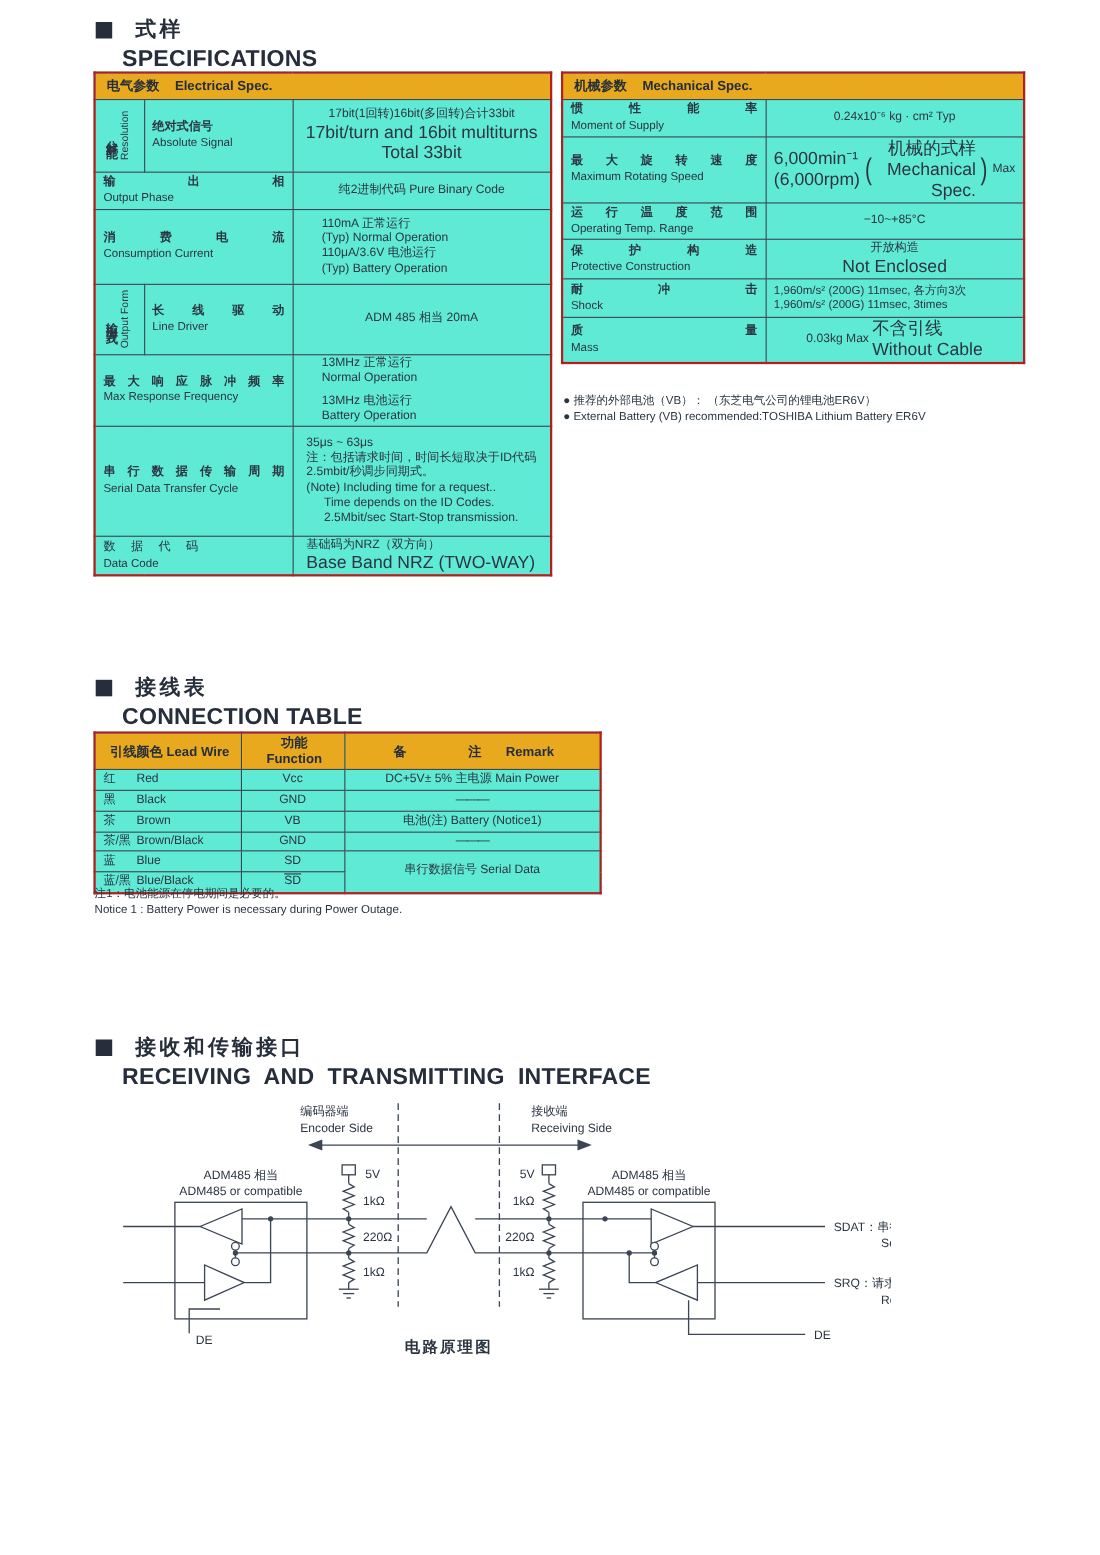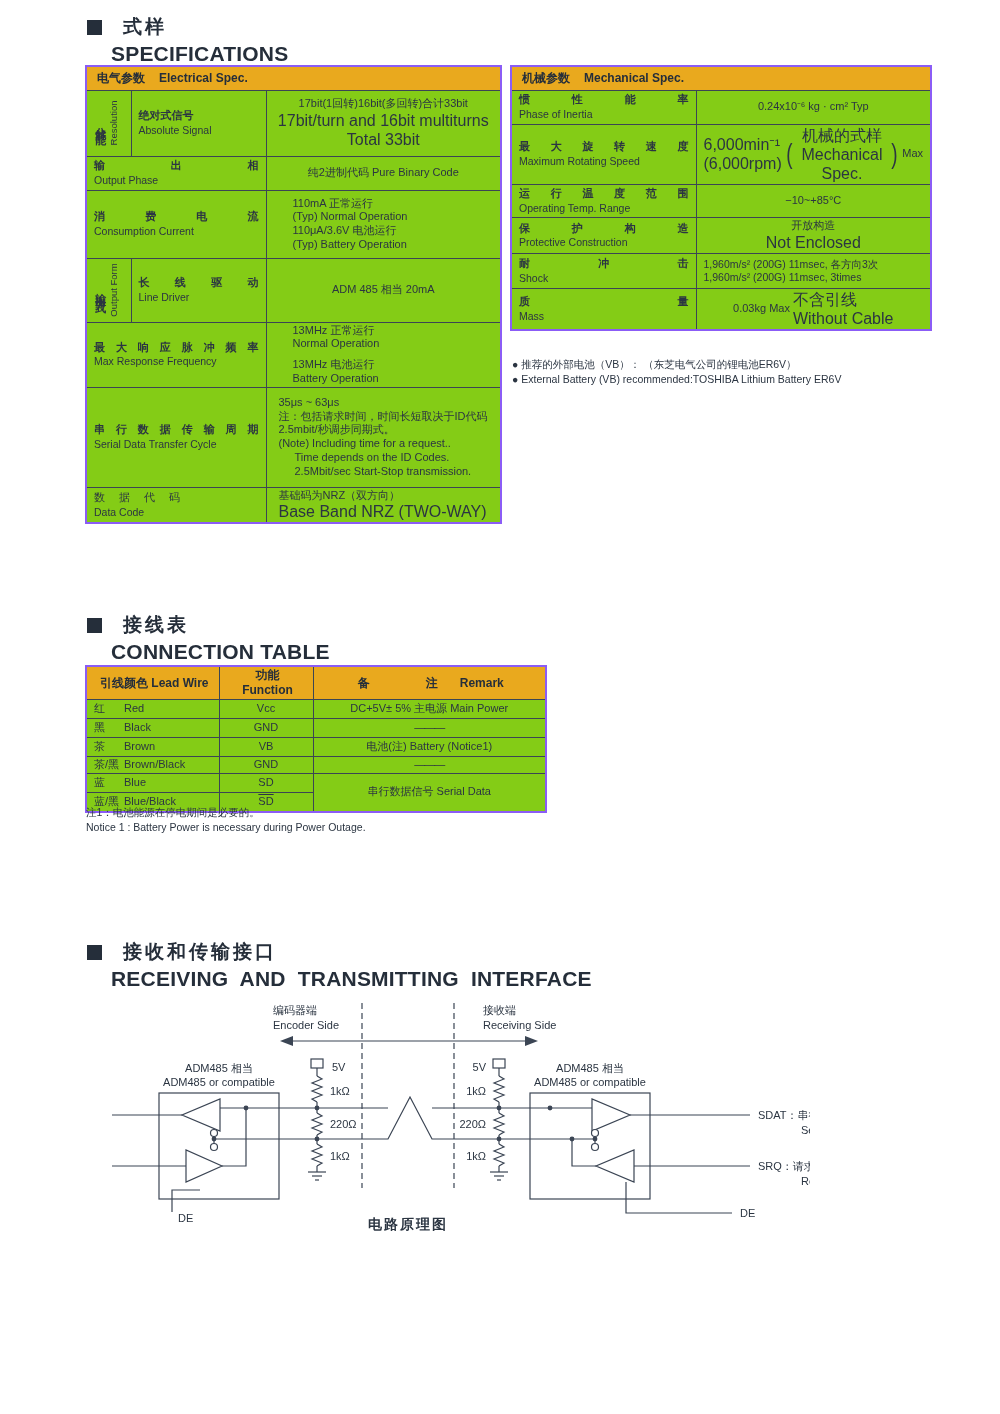--- a/index.html
+++ b/index.html
@@ -8,21 +8,21 @@
     font-family:"Liberation Sans", sans-serif;color:#2b3542;
     -webkit-font-smoothing:antialiased;
   }
   .abs{position:absolute;}
   
   .sec .l1{display:flex;align-items:center;gap:21px;}
   .sq{width:15px;height:15px;background:#252e3a;flex:0 0 auto;}
   .t-zh{font-size:19px;font-weight:bold;letter-spacing:3px;color:#252e3a;}
   .t-en{font-size:21px;font-weight:bold;color:#252e3a;margin-left:24px;margin-top:2px;white-space:pre;letter-spacing:.2px;}
   
-  table.spec{border-collapse:collapse;table-layout:fixed;border:2px solid #8b5cf6;background:#84cc16;}
+  table.spec{border-collapse:collapse;table-layout:fixed;border:2px solid #b91c1c;background:#5eead4;}
   table.spec td{border:1px solid #3b4554;font-size:11px;color:#2b3542;padding:1px 7px;vertical-align:middle;line-height:1.25;overflow:hidden;}
   tr.ghead td{background:#E9A91E;color:#252e3a;font-weight:bold;font-size:12px;padding-left:10px;}
   tr.ghead .he{margin-left:14px;}
   .lz{font-weight:bold;font-size:11px;}
   .lzj{font-weight:bold;font-size:11px;text-align:justify;text-align-last:justify;}
   .lzs{font-weight:normal;font-size:11px;letter-spacing:14px;white-space:nowrap;}
   .le{font-size:10.5px;margin-top:1px;}
   .vc{text-align:center;}
   .vl{text-align:left;}
   .pl26{padding-left:26px !important;}
@@ -164,37 +164,37 @@
     </colgroup>
   <tbody>
       <tr class="ghead" style="height:24px">
     <td colspan="2">
       <span class="hz">机械参数</span><span class="he">Mechanical Spec.</span>
     </td>
   </tr>
   <tr style="height:34px">
     <td>
       <div class="lzj">惯性能率</div>
-      <div class="le">Phase of Inertia</div>
+      <div class="le">Moment of Supply</div>
     </td>
     <td class="vc">0.24x10⁻⁶ kg · cm²  Typ</td>
   </tr>
   <tr style="height:34px">
     <td>
       <div class="lzj">最大旋转速度</div>
       <div class="le">Maximum Rotating Speed</div>
     </td>
     <td>
       <div class="flexmid">
         <span class="small2" style="text-align:left;">
           <div>6,000min⁻¹</div>
           <div>(6,000rpm)</div>
         </span>
         <span class="paren">(</span>
-        <span class="small2" style="text-align:center;">
+        <span class="small2" style="text-align:right;">
           <div>机械的式样</div>
           <div>Mechanical Spec.</div>
         </span>
         <span class="paren">)</span>
         <span>Max</span>
       </div>
     </td>
   </tr>
   <tr style="height:33px">
     <td>

